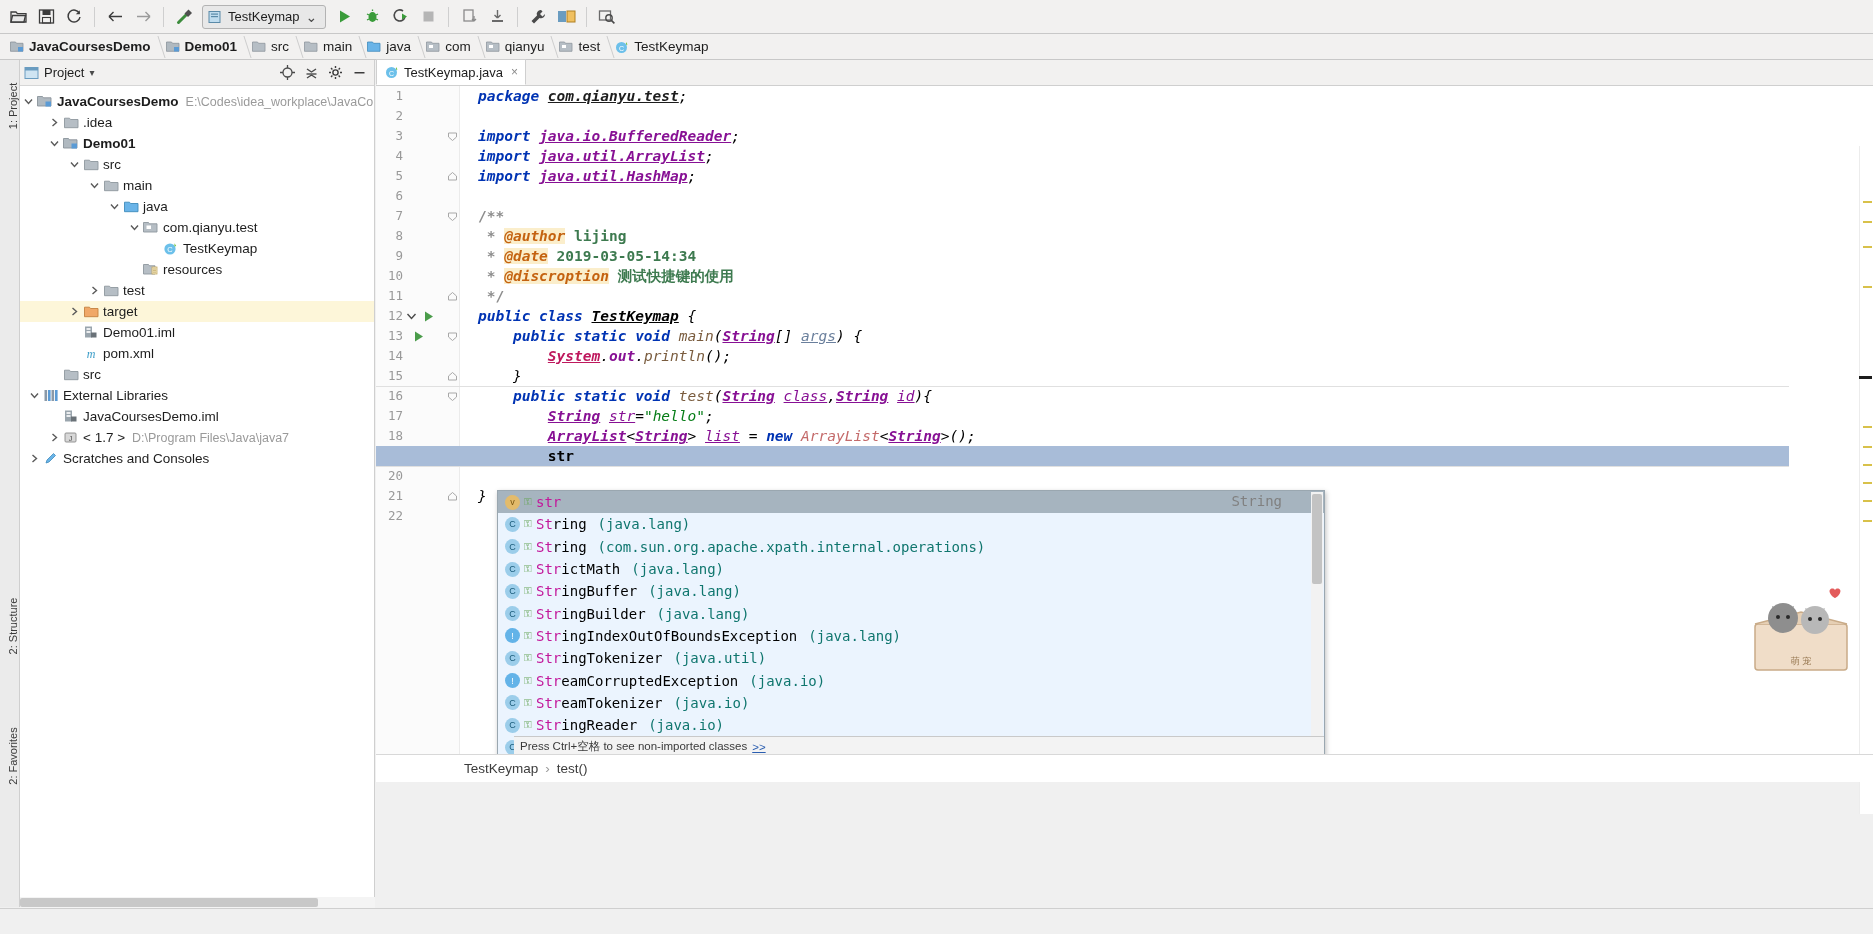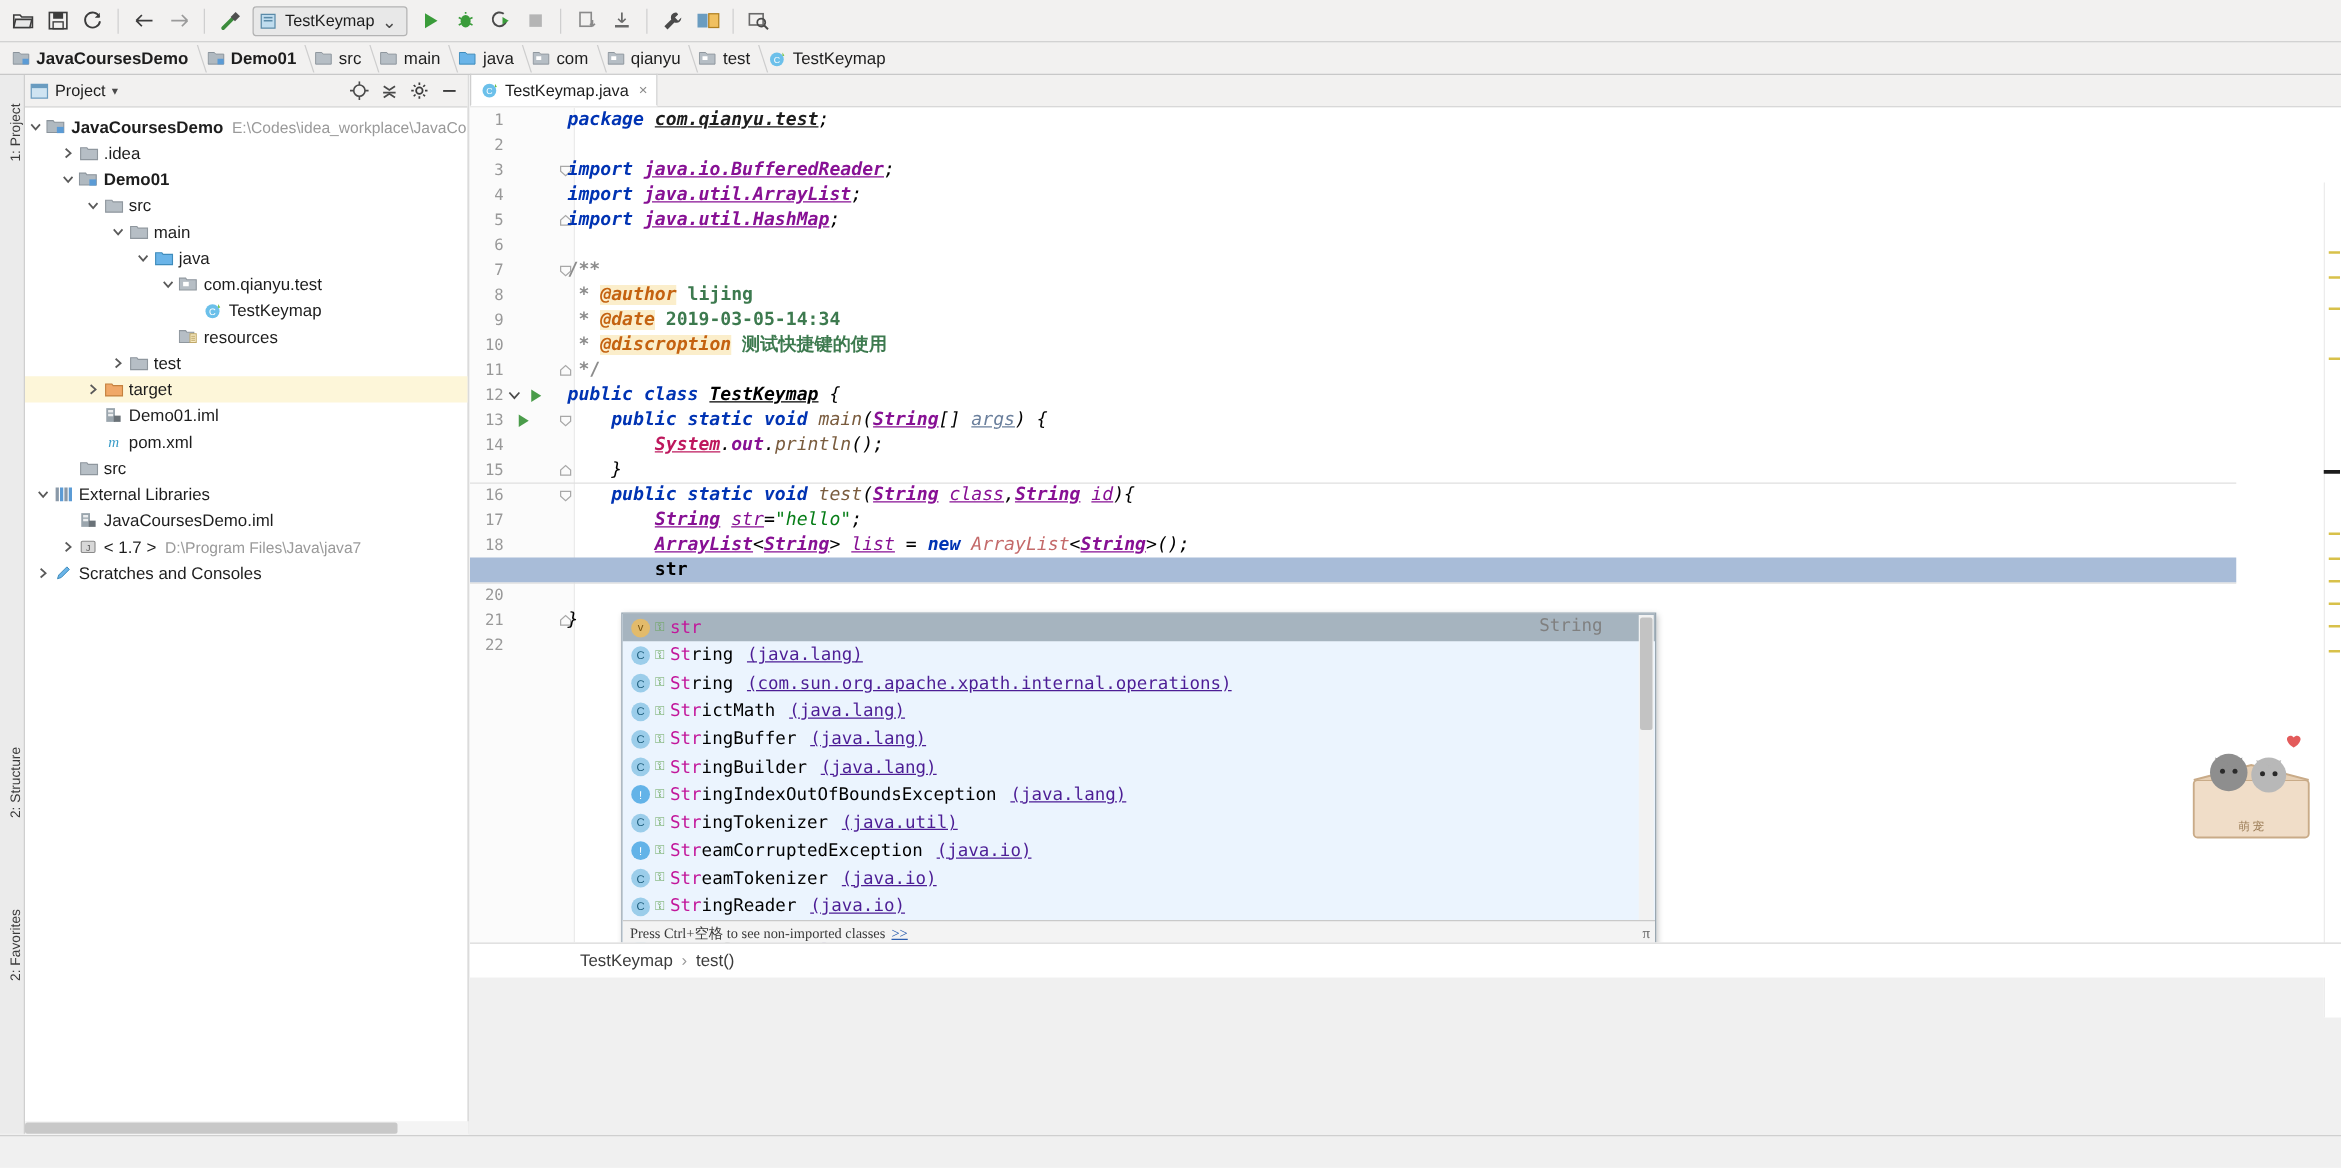--- a/index.html
+++ b/index.html
@@ -121,21 +121,21 @@
     color: #999999; font-size: 12.5px; height: 20px; line-height: 20px;
   }
   .gmark { position: absolute; height: 20px; line-height: 20px; font-size: 11px; }
   .fold {
     position: absolute; left: 70px; width: 13px; height: 20px;
     display: flex; align-items: center; justify-content: center;
     color: #a0a0a0; font-size: 10px; cursor: pointer;
   }
 
   .code {
-    position: absolute; left: 76px; top: 0; right: 0; height: 668px;
+    position: absolute; left: 100px; top: 0; right: 0; height: 668px;
     font-size: 14.5px; line-height: 20px; white-space: pre;
   }
   .cl { position: absolute; left: 0; height: 20px; line-height: 20px; padding-left: 2px; }
   .cline-hl {
     position: absolute; left: 0; width: 1413px; height: 20px;
     background: #a8bcd8;
   }
   .cline-sep {
     position: absolute; left: 0; width: 1413px; height: 1px; background: #e0e0e0;
   }
@@ -172,32 +172,32 @@
     width: 15px; height: 15px; min-width: 15px; border-radius: 50%;
     display: flex; align-items: center; justify-content: center;
     font-size: 9px; color: #ffffff; font-family: "Liberation Sans", sans-serif;
   }
   .ac-ico.c { background: #9bcdea; color: #1a5b7a; }
   .ac-ico.v { background: #e3bb6b; color: #7a5510; }
   .ac-ico.e { background: #63b3e8; color: #ffffff; }
   .ac-lock { color: #69a65a; font-size: 10px; min-width: 8px; }
   .ac-name { color: #000000; }
   .ac-name .hl { color: #c2179b; }
-  .ac-pkg { color: #4c1d95; margin-left: 7px; text-decoration: underline; }
+  .ac-pkg { color: #0f766e; margin-left: 7px; }
   .ac-type { margin-left: auto; color: #808080; padding-right: 18px; }
   .ac-scroll {
     position: absolute; right: 1px; top: 1px; width: 12px; height: 247px;
     background: #f2f2f2;
   }
   .ac-thumb { position: absolute; top: 2px; left: 1px; width: 10px; height: 90px; background: #c3c3c3; border-radius: 2px; }
   .ac-hint {
-    position: absolute; left: 0; bottom: 0; width: 828px; height: 20px;
+    position: absolute; left: 16px; bottom: 0; width: 828px; height: 20px;
     background: #f3f3f3; border-top: 1px solid #c9c9c9;
     display: flex; align-items: center; padding: 2px 6px;
-    font-family: Liberation Serif, serif; font-size: 11.5px; color: #3a3a3a;
+    font-family: Liberation Sans, sans-serif; font-size: 11.5px; color: #3a3a3a;
   }
   .ac-hint .more { color: #2a5db0; text-decoration: underline; margin-left: 5px; cursor: pointer; }
   .ac-pi { margin-left: auto; color: #6a6a6a; font-size: 12px; }
 
   
   .markers {
     position: absolute; right: 0; top: 86px; width: 14px; height: 668px;
     background: #ffffff; border-left: 1px solid #ececec;
   }
   .mk { position: absolute; right: 1px; height: 2px; }

